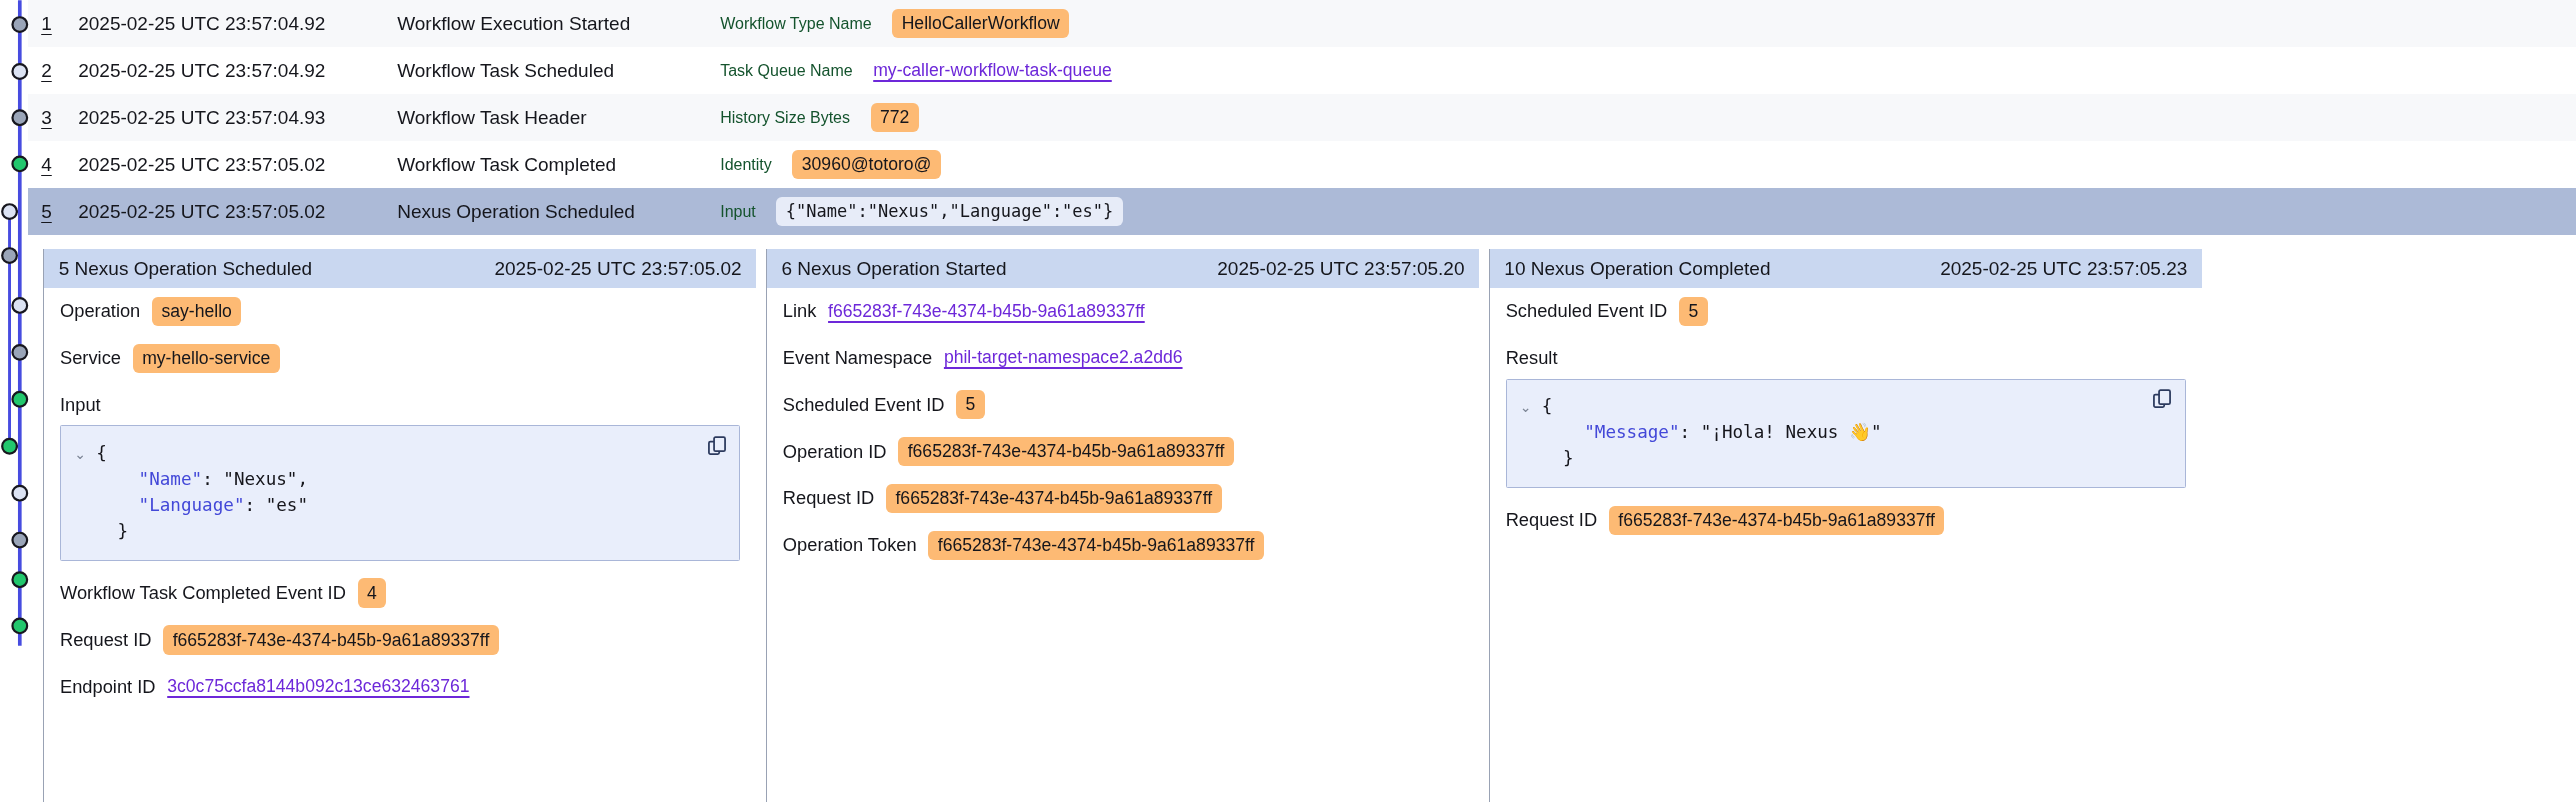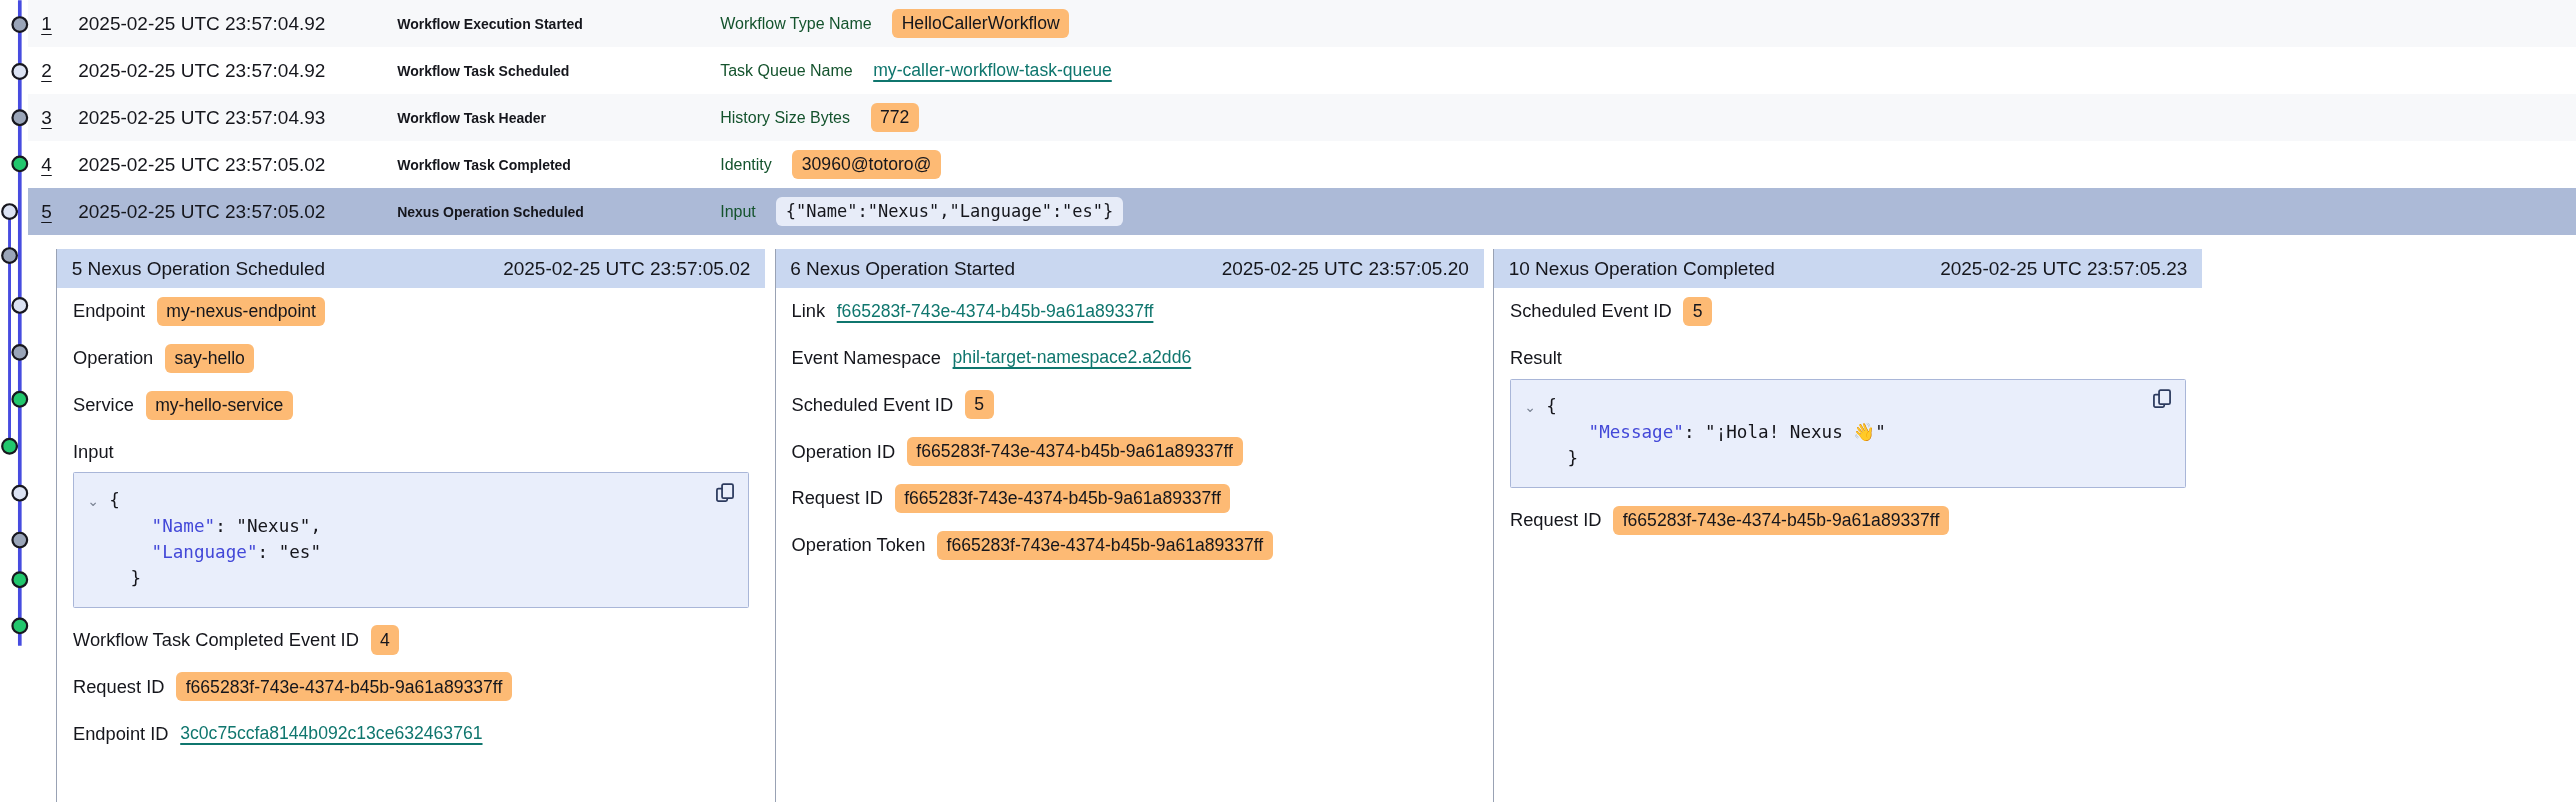--- a/index.html
+++ b/index.html
@@ -11,32 +11,32 @@
   #timeline-svg { position:absolute; left:0; top:0; z-index:3; }
 
   
   #event-table { position:relative; margin-left:28px; z-index:1; }
   .ev-row { display:flex; align-items:center; height:47px; padding-left:13.2px; }
   .ev-row.zebra { background:#f7f8fa; }
   .ev-row.selected { background:#acbad7; }
   .ev-num { width:37px; font-size:19px; text-decoration:underline;
             text-underline-offset:3.7px; color:#15161c; cursor:pointer; }
   .ev-time { width:319px; font-size:19px; }
-  .ev-name { width:323px; font-size:14px; font-weight:700; }
+  .ev-name { width:323px; font-size:19px; font-weight:400; }
   .ev-attr-label { font-size:16px; color:#14532d; margin-right:20.5px; white-space:nowrap; }
   .badge { display:inline-block; background:#fdba74; border-radius:5.9px;
            padding:4.4px 9.5px; font-size:17.6px; line-height:20.5px; white-space:nowrap; }
   .badge.mono-light { background:#e7ecf8; font-family:"DejaVu Sans Mono", monospace;
                       font-size:17px; }
-  .val-link { font-size:17.6px; color:#0f766e; text-decoration:underline;
+  .val-link { font-size:17.6px; color:#6d28d9; text-decoration:underline;
               text-underline-offset:4.4px; text-decoration-thickness:1.5px; cursor:pointer; }
 
   
   #panels { position:absolute; left:0; top:249px; width:2202px; height:554px;
-            display:flex; padding-left:56px; gap:9.5px; z-index:2;border-radius:9px; }
+            display:flex; padding-left:43px; gap:9.5px; z-index:2;border-radius:9px; }
   .panel { flex:1 1 0; border-left:1.5px solid #99a2b4; background:#ffffff;
            overflow:hidden; }
   .panel-header { height:39px; background:#c9d7f0; display:flex; align-items:center;
                   justify-content:space-between; padding:0 14.7px; font-size:19px; }
   .panel-title { white-space:nowrap; }
   .panel-time { white-space:nowrap; }
   .panel-body { padding:8.8px 16px 0 16px; }
   .field { display:flex; align-items:center; gap:11.7px; min-height:29px;
            margin-bottom:17.6px; font-size:18.3px; }
   .field-label { white-space:nowrap; }
@@ -115,24 +115,20 @@
       </div>
     </div>
   <div id="panels">
       <section class="panel">
         <header class="panel-header">
           <span class="panel-title">5 Nexus Operation Scheduled</span>
           <span class="panel-time">2025-02-25 UTC 23:57:05.02</span>
         </header>
         <div class="panel-body">
           <div class="field">
-            <span class="field-label">Endpoint</span>
-            <span class="badge">my-nexus-endpoint</span>
-          </div>
-          <div class="field">
             <span class="field-label">Operation</span>
             <span class="badge">say-hello</span>
           </div>
           <div class="field">
             <span class="field-label">Service</span>
             <span class="badge">my-hello-service</span>
           </div>
           <div class="code-label">Input</div>
           <div class="code-box">
             <button class="copy-btn"><svg width="22" height="22" viewBox="0 0 30 30">

